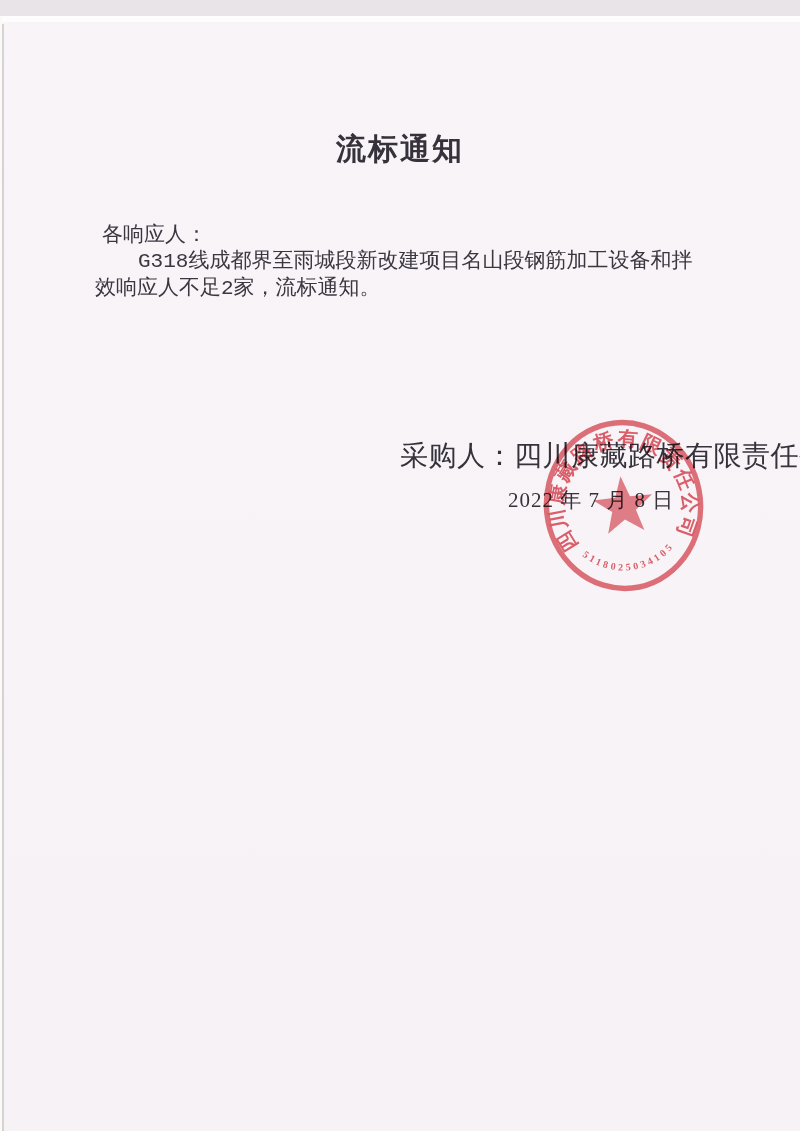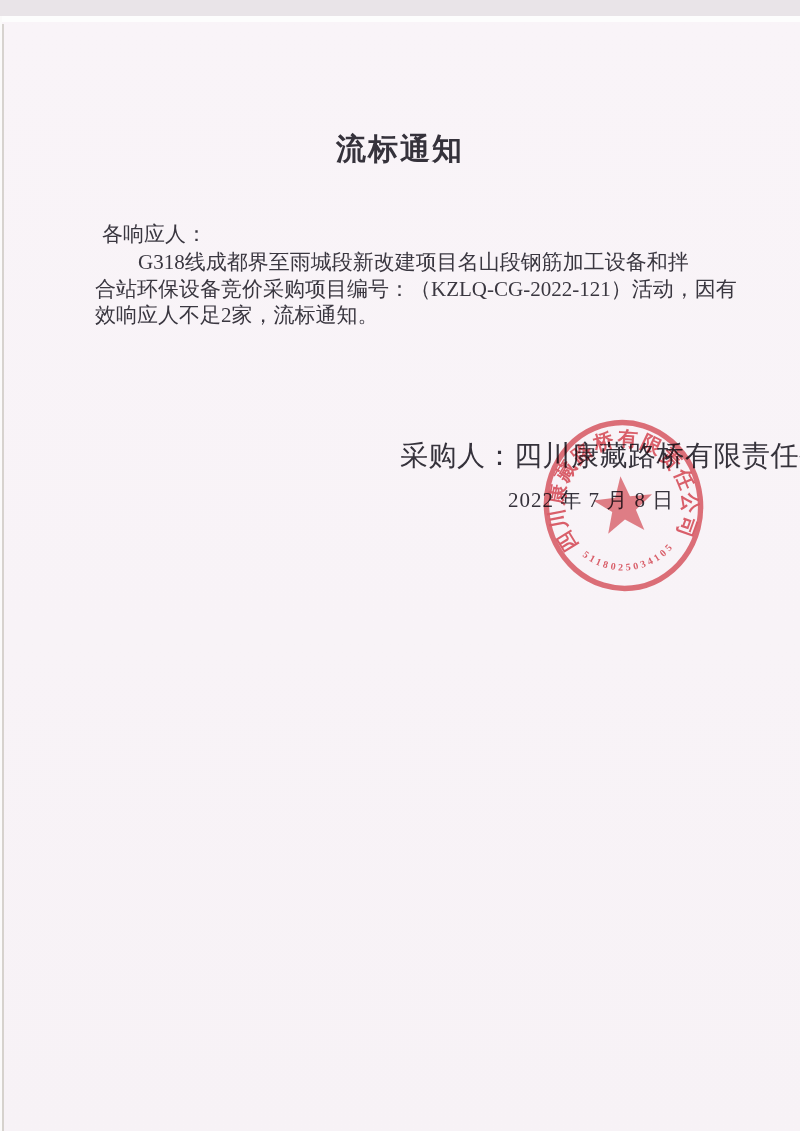--- a/index.html
+++ b/index.html
@@ -52,21 +52,21 @@
     font-family: Liberation Mono, monospace;
   }
   .body-block {
     position: absolute;
     left: 95px; top: 233px;
     width: 660px;
     font-size: 21px;
     line-height: 26.5px;
     color: #3a3740;
   }
-  .body-line { white-space: nowrap; }
+  .body-line { white-space: nowrap; font-family: Liberation Mono, monospace; }
   .body-line.first { padding-left: 43px; }
   .purchaser-line {
     position: absolute;
     left: 400px; top: 421px;
     font-size: 28px;
     letter-spacing: 0.5px;
     color: #35323b;
     white-space: nowrap;
   }
   .date-line {
@@ -110,21 +110,20 @@
   <div class="edge-left-white"></div>
   <div class="edge-left-line"></div>
   <div class="edge-bottom"></div>
 
   <div class="doc-title">流标通知</div>
 
   <div class="salutation">各响应人：</div>
 
   <div class="body-block">
     <div class="body-line first">G318线成都界至雨城段新改建项目名山段钢筋加工设备和拌</div>
-    <div class="body-line">合站环保设备竞价采购项目编号：（KZLQ-CG-2022-121）活动，因有</div>
     <div class="body-line">效响应人不足2家，流标通知。</div>
   </div>
 
   <div class="purchaser-line">采购人：四川康藏路桥有限责任公司</div>
 
   <div class="date-line">2022 年 7 月 8 日</div>
 
   <svg class="seal" viewBox="0 0 235 235">
     <g transform="rotate(-6 117.5 117.5)">
 

